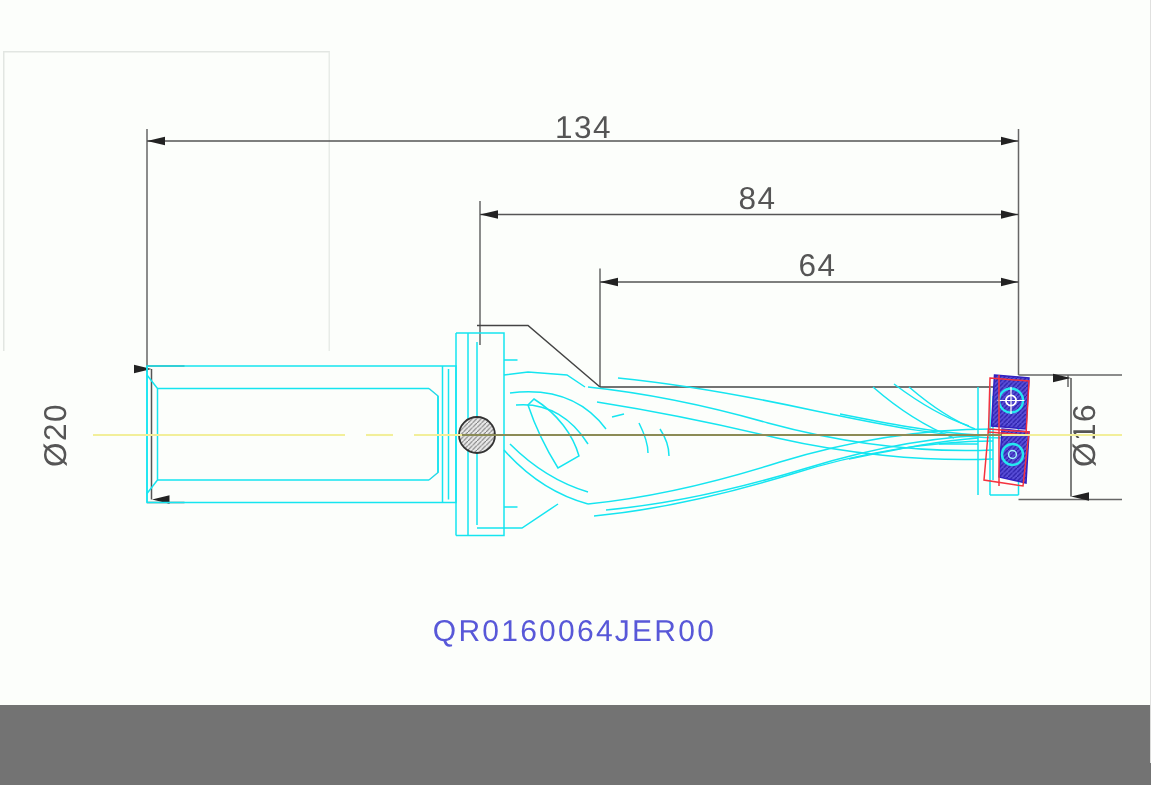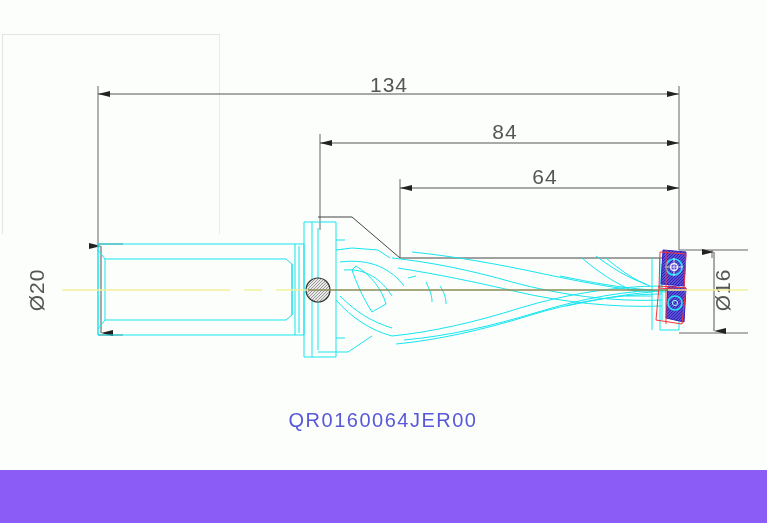--- a/index.html
+++ b/index.html
@@ -4,21 +4,21 @@
 <style>
   html, body {
     margin: 0;
     padding: 0;
     background: #ffffff;
   }
   #root {
     position: relative;
     width: 767px;
     height: 523px;
-    background: #8b5cf6;
+    background: #737373;
     font-family: "Liberation Sans", sans-serif;
     overflow: hidden;
     text-align: center;
   }
   #canvas-bg {
     position: absolute;
     left: 0; top: 0;
     width: 767px;
     height: 470px;
     background: #fcfefb;

